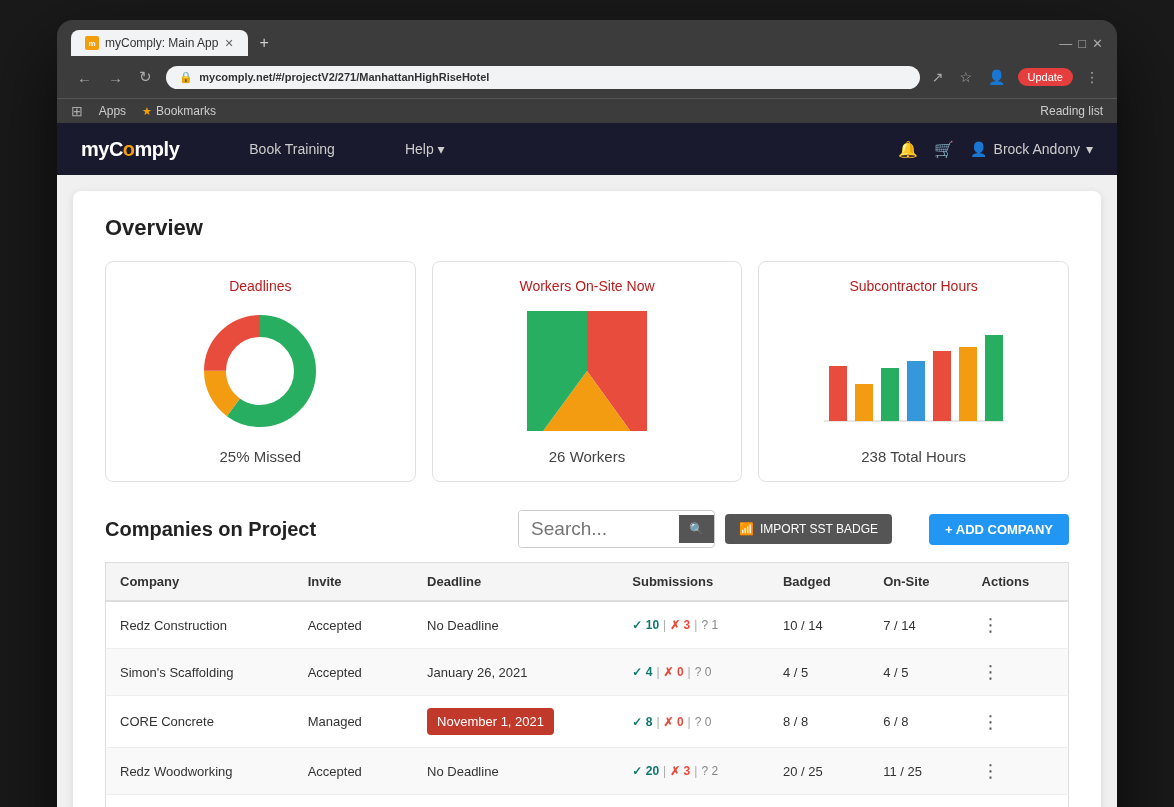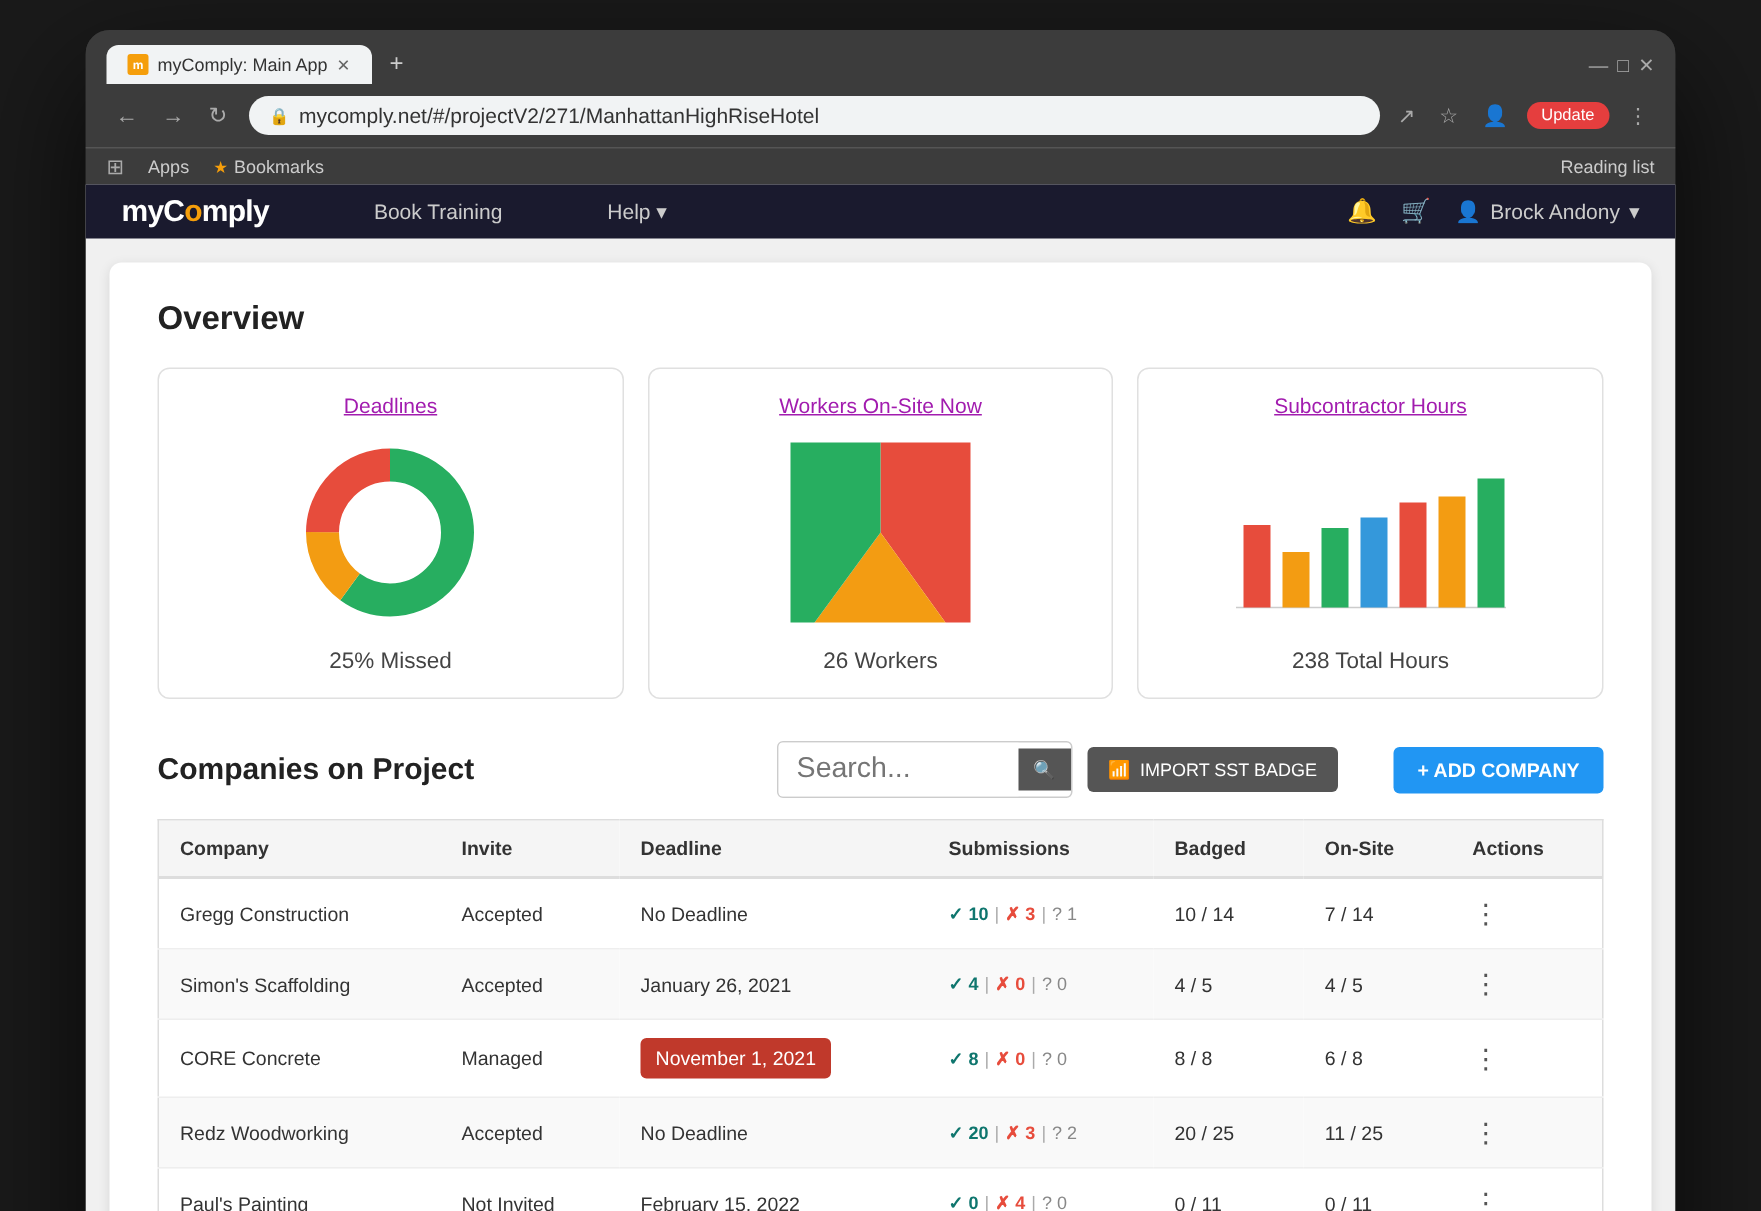--- a/index.html
+++ b/index.html
@@ -112,22 +112,23 @@
       align-items: center;
       gap: 6px;
     }
 
     .address-bar .lock-icon {
       color: #4caf50;
       font-size: 11px;
     }
 
     .address-text {
-      font-size: 14px;
+      font-size: 11px;
       color: #333;
+      font-weight: bold;
     }
 
     .toolbar-right {
       display: flex;
       align-items: center;
       gap: 8px;
     }
 
     .toolbar-right .icon-btn {
       color: #aaa;
@@ -168,21 +169,21 @@
     .app-content {
       background: #f0f0f0;
     }
 
     
     .app-navbar {
       background: #1a1a2e;
       padding: 0 24px;
       display: flex;
       align-items: center;
-      height: 36px;
+      height: 52px;
       gap: 24px;
     }
 
     .brand-logo {
       font-size: 20px;
       font-weight: bold;
       color: white;
       letter-spacing: -0.5px;
     }
 
@@ -244,23 +245,22 @@
     .overview-card {
       background: white;
       border: 1px solid #e0e0e0;
       border-radius: 8px;
       padding: 16px;
       text-align: center;
     }
 
     .card-title {
       font-size: 14px;
-      color: #a21caf;
+      color: #b91c1c;
       margin-bottom: 12px;
-      text-decoration: underline;
     }
 
     .card-value {
       font-size: 15px;
       color: #444;
       margin-top: 12px;
       font-weight: 500;
     }
 
     
@@ -560,21 +560,21 @@
             <th>Deadline</th>
             <th>Submissions</th>
             <th>Badged</th>
             <th>On-Site</th>
             <th>Actions</th>
           </tr>
         </thead>
         <tbody>
 
           <tr>
-            <td>Gregg Construction</td>
+            <td>Redz Construction</td>
             <td>Accepted</td>
             <td>No Deadline</td>
             <td>
               <span class="submission-cell">
                 <span class="sub-green">✓ 10</span>
                 <span class="sep"> | </span>
                 <span class="sub-red">✗ 3</span>
                 <span class="sep"> | </span>
                 <span class="sub-gray">? 1</span>
               </span>

